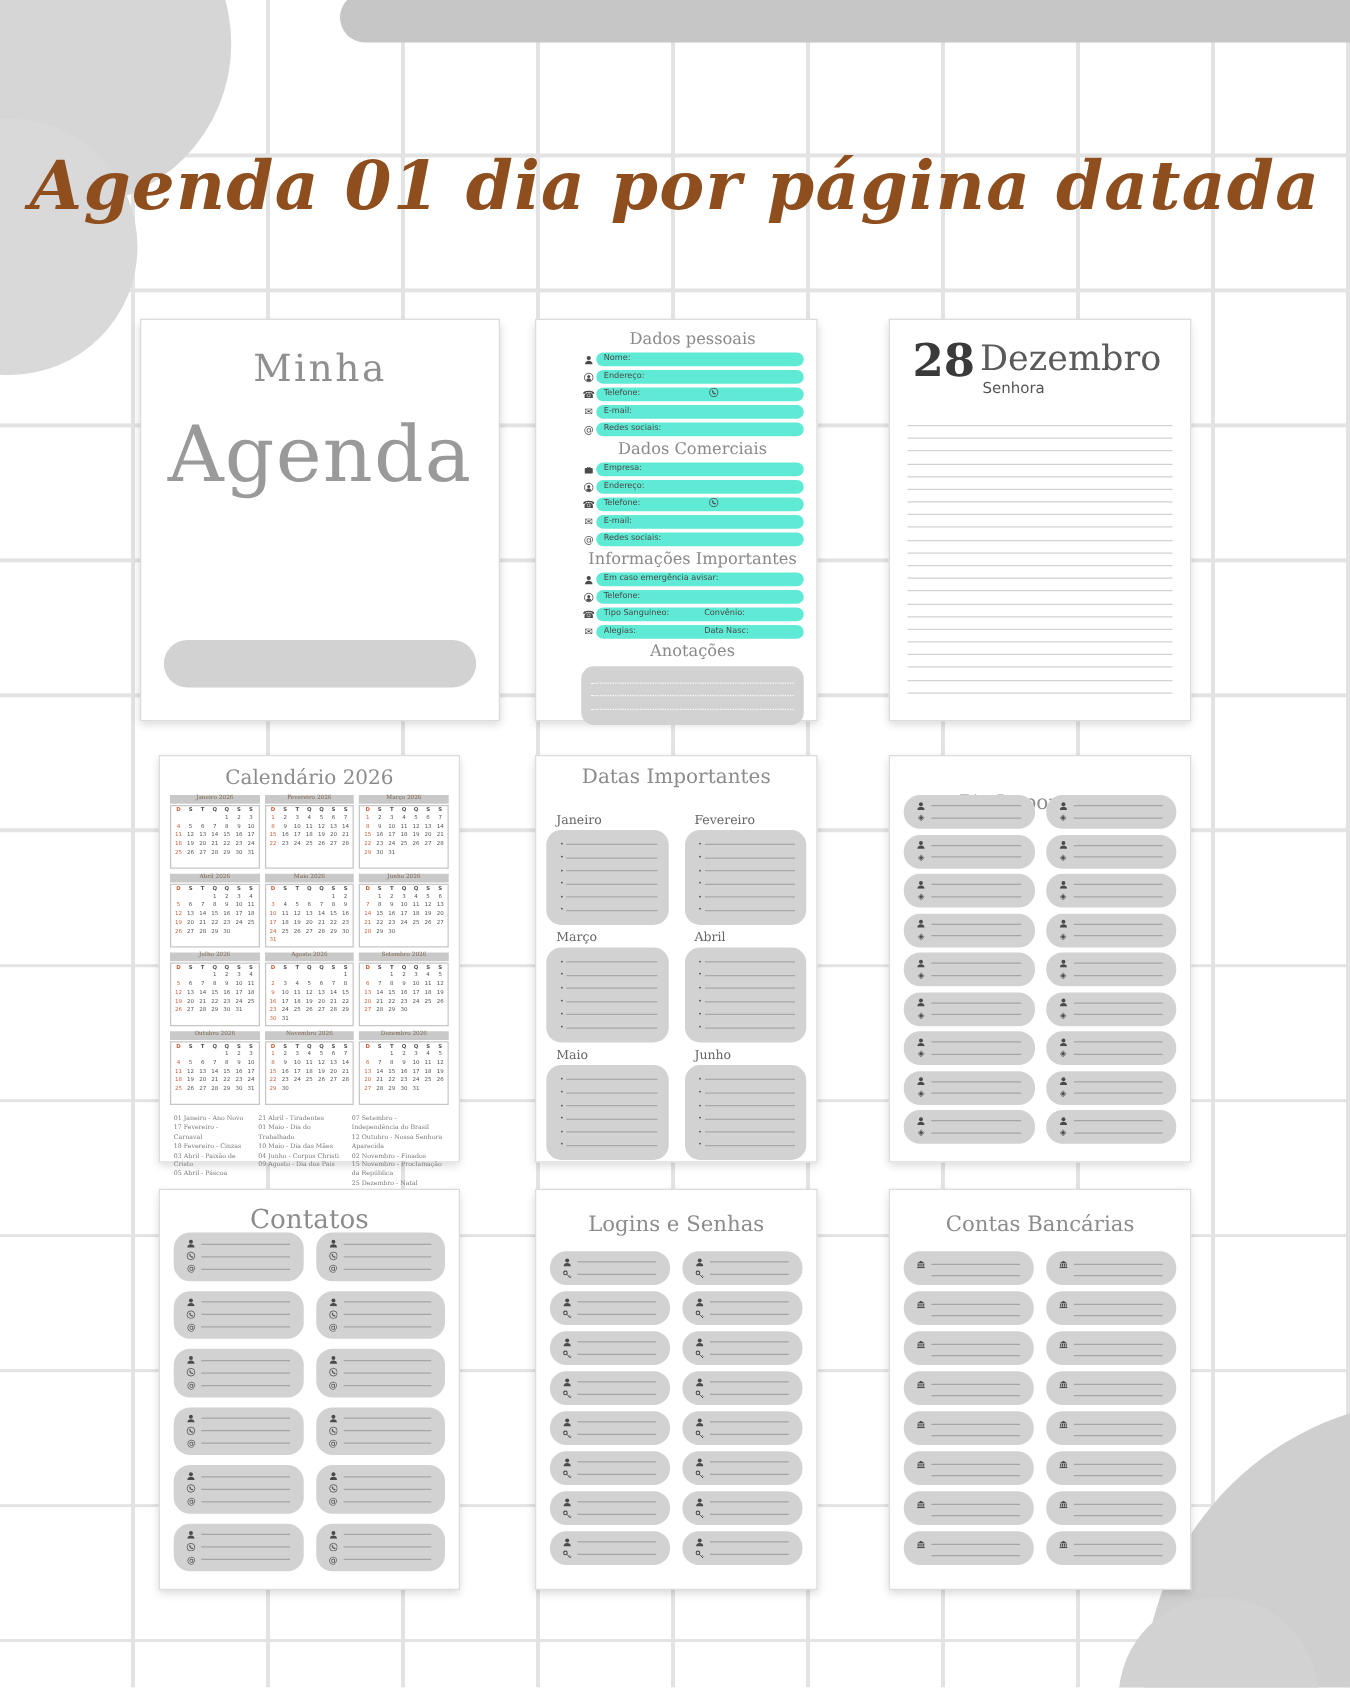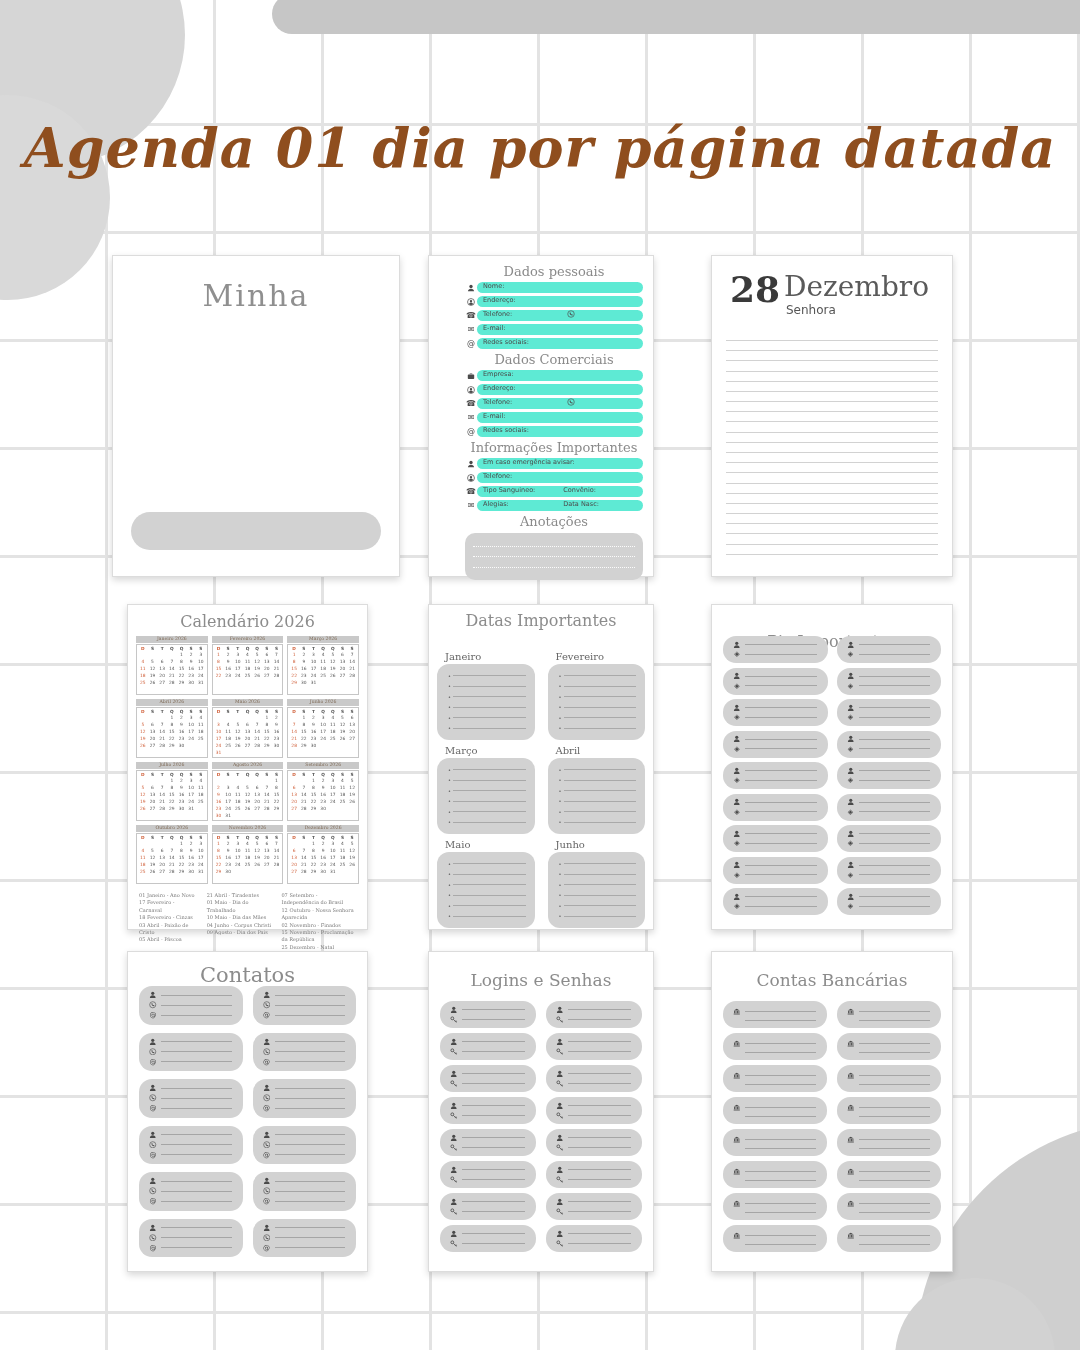--- a/index.html
+++ b/index.html
@@ -115,20 +115,21 @@
 <div class="blob tl1"></div>
 <div class="blob tl2"></div>
 <div class="top-band"></div>
 <div class="blob br1"></div>
 <div class="blob br2"></div>
 
 <div class="main-title">Agenda 01 dia por página datada</div>
 
 <div class="card c1">
   <div class="cover-top">Minha</div>
+  <div class="cover-main">Agenda</div>
   <div class="cover-pill"></div>
 </div>
 
 <div class="card c2">
   <div class="p2body">
       <div class="sec-title">Dados pessoais</div>
       <div class="frow">
         <span class="icon fi">
           <svg viewBox="0 0 10 10">
             <circle cx="5" cy="3.1" r="2.1"></circle>

